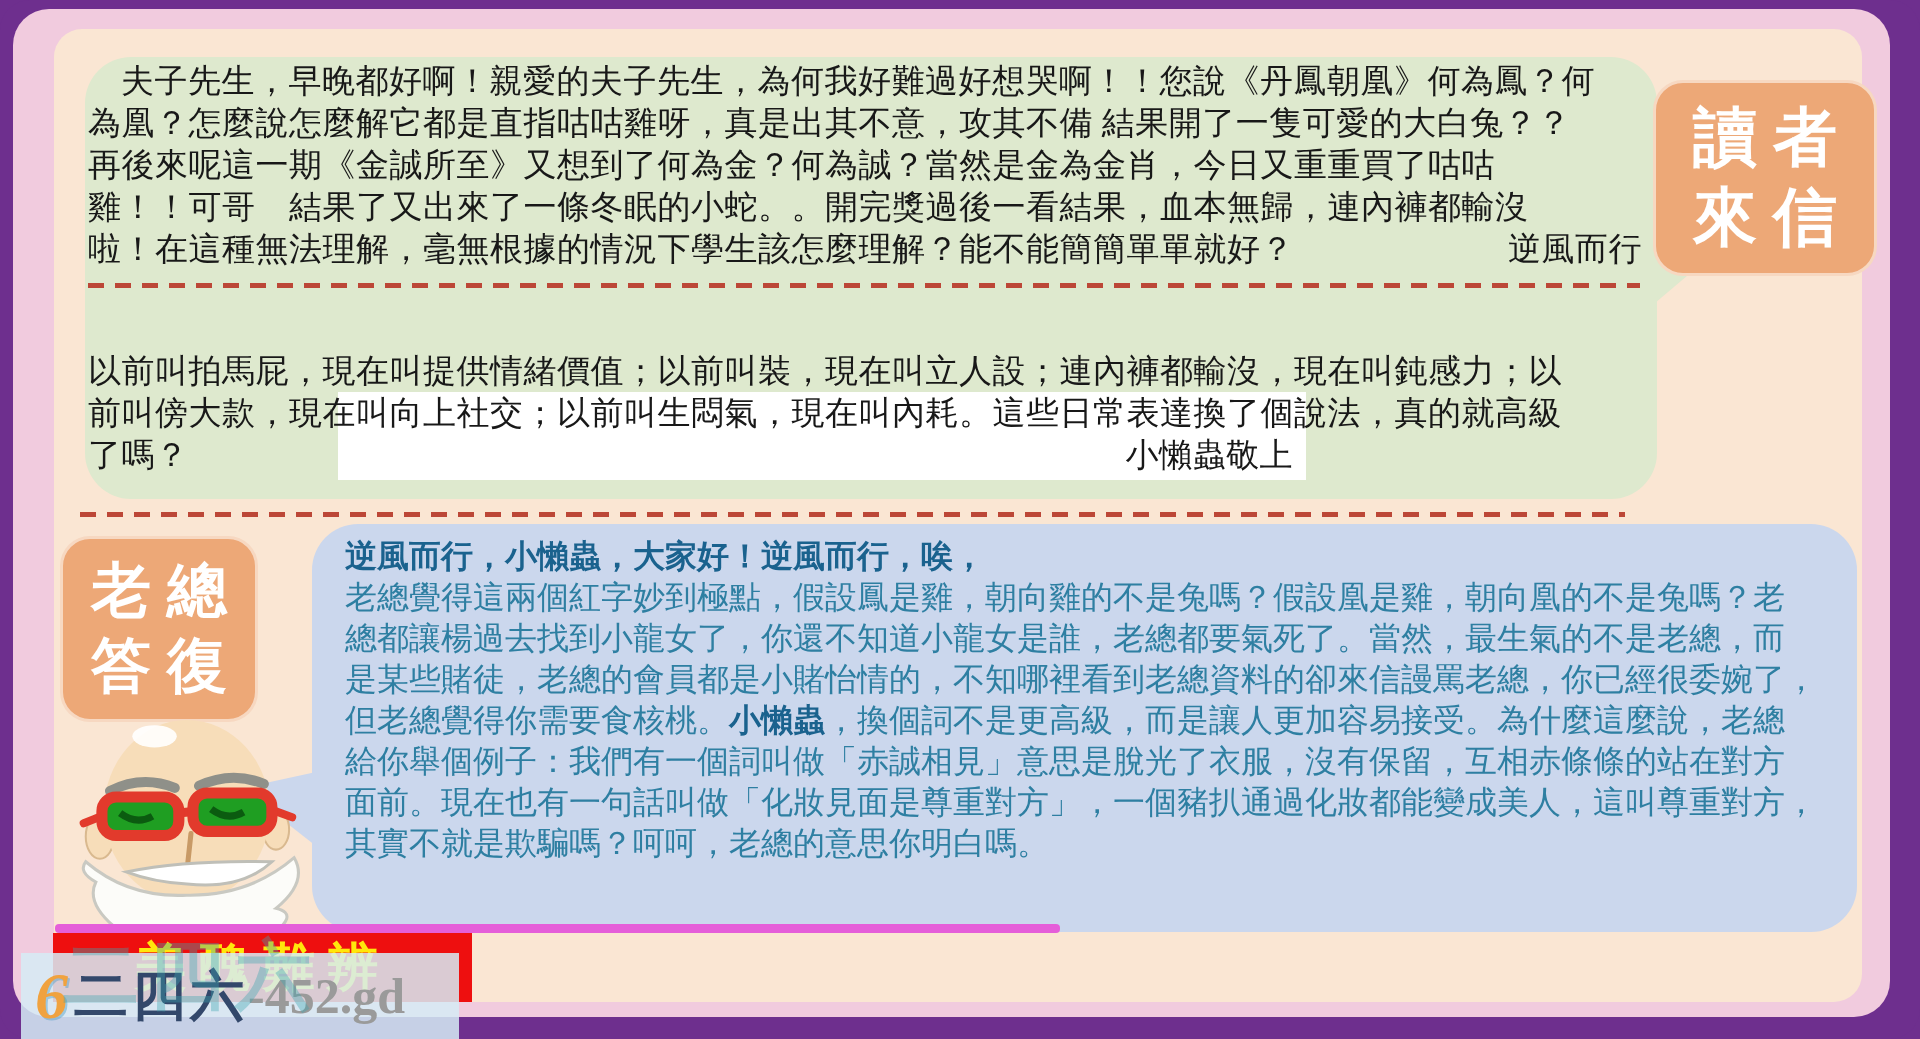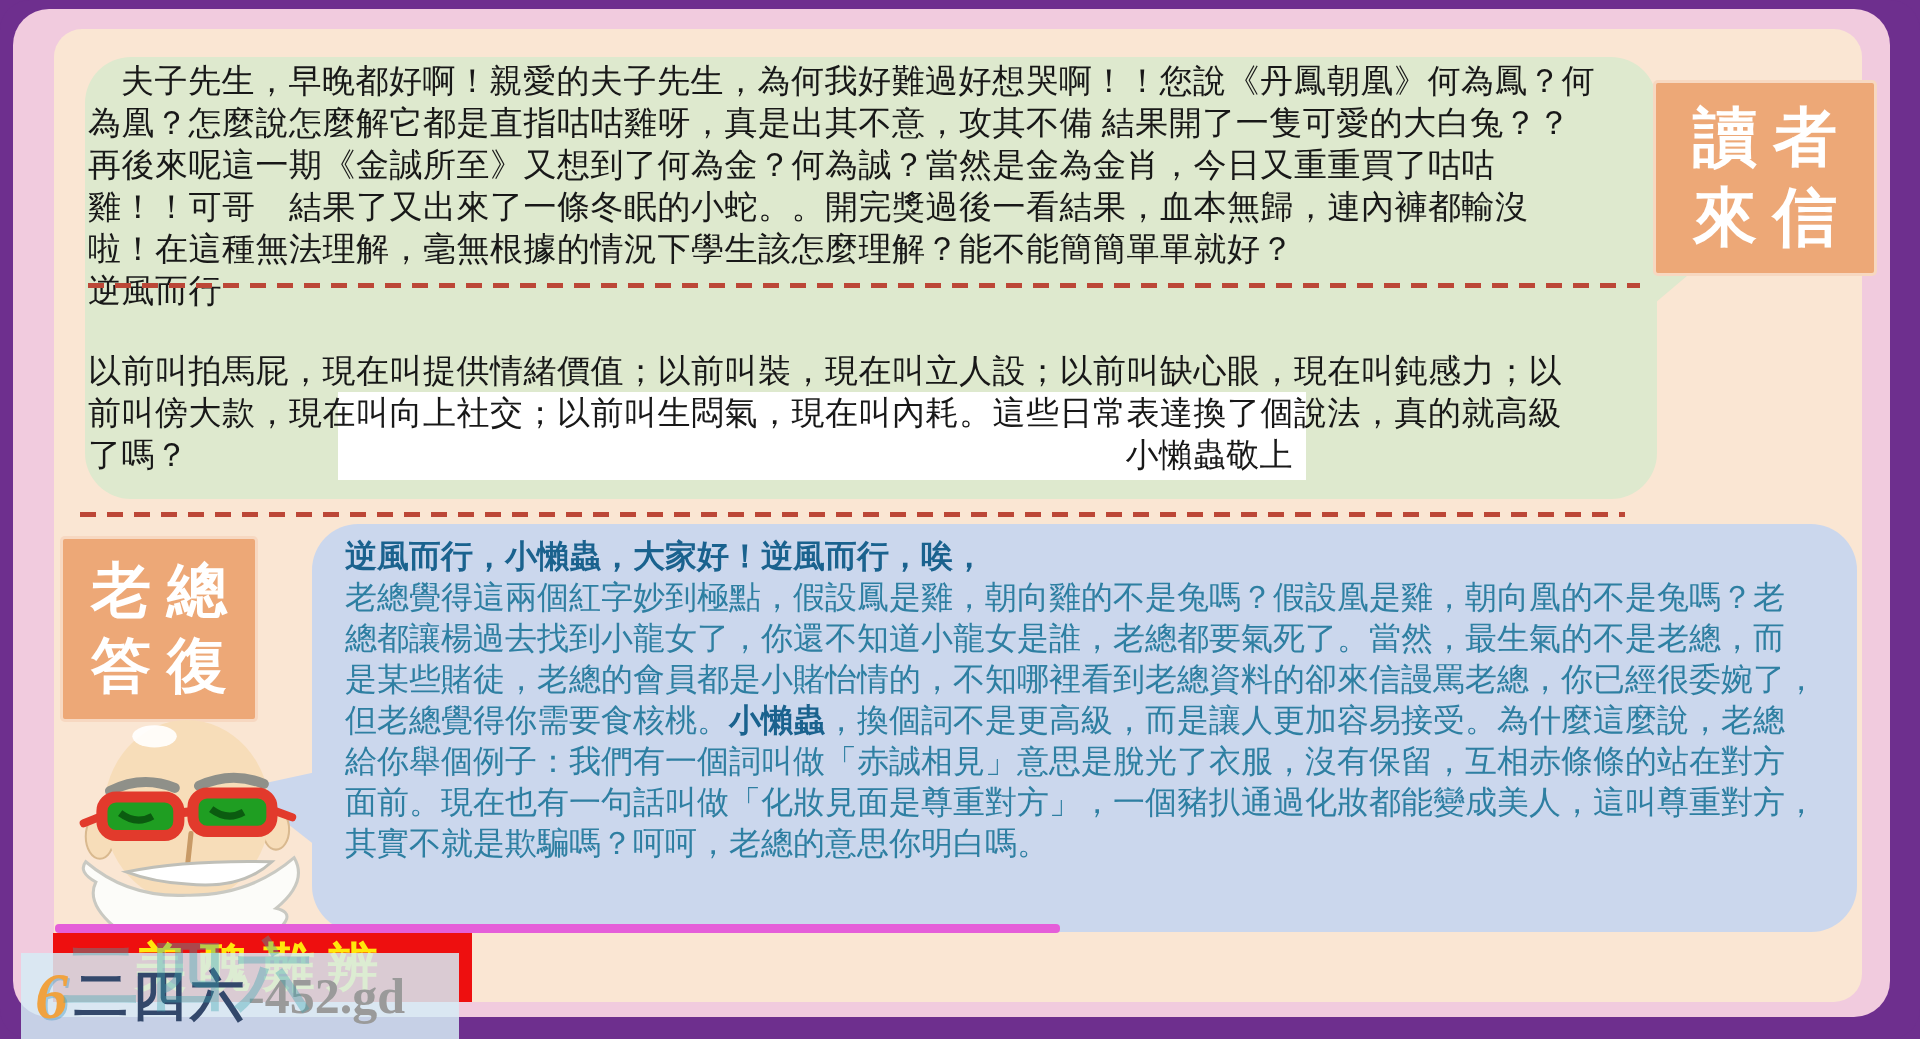--- a/index.html
+++ b/index.html
@@ -24,34 +24,34 @@
                border-right:74px solid #CBD7ED;border-top:16px solid transparent;
                border-bottom:58px solid transparent;}
   .white-patch{position:absolute;left:338px;top:392px;width:968px;height:88px;
                background:#FFFFFF;}
   
   .letter{position:absolute;color:#181818;font-size:33px;line-height:42px;
           letter-spacing:.5px;white-space:nowrap;}
   .letter1{left:88px;top:60px;width:1554px;}
   .letter2{left:88px;top:350px;width:1554px;}
   .letter .indent{text-indent:33px;}
-  .sig-row{display:flex;justify-content:space-between;flex-direction:column;}
+  .sig-row{display:flex;justify-content:space-between;}
   .sig-row2{display:flex;justify-content:space-between;width:1205px;gap:25px;}
   .reply{position:absolute;left:345px;top:536px;width:1510px;
          color:#2E7FA2;font-size:32px;line-height:41px;white-space:nowrap;}
   .reply .bold{color:#1A628E;font-weight:bold;}
   .greeting-row{display:flex;}
   
   .dash{position:absolute;height:5px;
         background:repeating-linear-gradient(90deg,#BC4737 0 16px,transparent 16px 27px);}
   .dash1{left:88px;top:283px;width:1552px;}
   .dash2{left:80px;top:512px;width:1545px;}
   
   .badge{position:absolute;background:#EDA877;border:3px solid rgba(255,255,255,.55);
-         border-radius:5px;color:#FFFFFF;font-weight:bold;
+         border-radius:30px;color:#FFFFFF;font-weight:bold;
          display:flex;flex-direction:column;align-items:center;justify-content:center;}
   .badge-reader{left:1653px;top:80px;width:218px;height:190px;font-size:64px;}
   .badge-editor{left:60px;top:536px;width:192px;height:180px;font-size:60px;}
   .badge span{letter-spacing:16px;margin-right:-16px;line-height:1.25;}
   
   .magenta-line{position:absolute;left:55px;top:924px;width:1005px;height:9px;
                 background:#E55ED9;border-radius:4px;z-index:4;}
   .headline{position:absolute;left:53px;top:933px;width:419px;height:69px;
             background:#EE0F0F;z-index:5;color:#FFE70C;font-weight:bold;
             font-size:52px;line-height:69px;padding-left:0;text-align:center;
@@ -88,21 +88,21 @@
     <div>雞！！可哥　結果了又出來了一條冬眠的小蛇。。開完獎過後一看結果，血本無歸，連內褲都輸沒</div>
     <div class="sig-row">
       <span>啦！在這種無法理解，毫無根據的情況下學生該怎麼理解？能不能簡簡單單就好？</span>
       <span>逆風而行</span>
     </div>
   </div>
 
   <div class="dash dash1"></div>
 
   <div class="letter letter2">
-    <div>以前叫拍馬屁，現在叫提供情緒價值；以前叫裝，現在叫立人設；以前叫缺心眼，現在叫鈍感力；以</div>
+    <div>以前叫拍馬屁，現在叫提供情緒價值；以前叫裝，現在叫立人設；連內褲都輸沒，現在叫鈍感力；以</div>
     <div>前叫傍大款，現在叫向上社交；以前叫生悶氣，現在叫內耗。這些日常表達換了個說法，真的就高級</div>
     <div class="sig-row2">
       <span>了嗎？</span>
       <span>小懶蟲敬上</span>
     </div>
   </div>
 
   <div class="dash dash2"></div>
 
   <div class="badge badge-reader">

